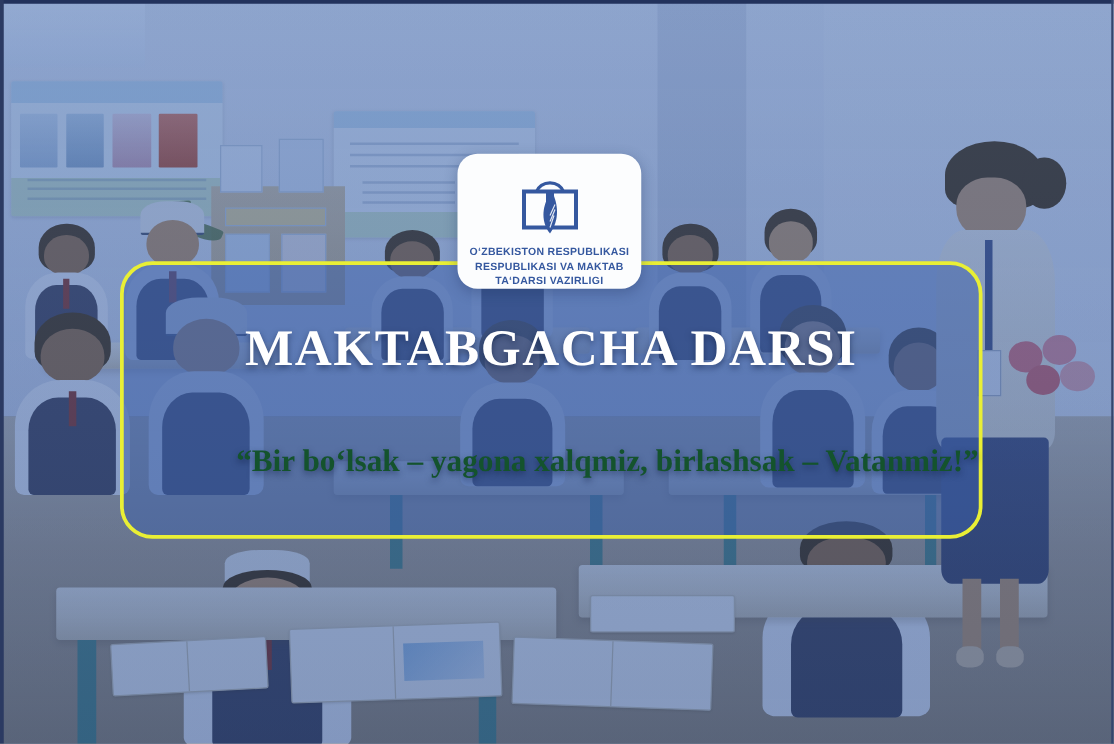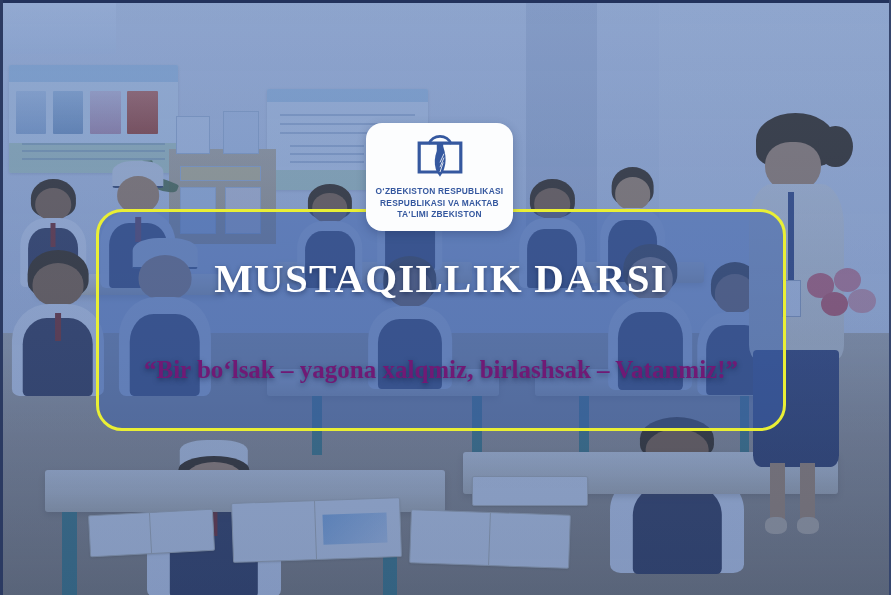--- a/index.html
+++ b/index.html
@@ -161,38 +161,38 @@
     font-family:"Liberation Serif", serif;
     font-weight:700;
     font-size:41px;
     letter-spacing:1.2px;
     color:#ffffff;
     text-shadow:0 2px 5px rgba(15,30,65,.55);
     white-space:nowrap;
   }
   .banner-subtitle{
     position:absolute;left:0;right:0;top:144px;
-    text-align:center;
+    text-align:right;
     font-family:"Liberation Serif", serif;
     font-weight:700;
     font-size:25px;
-    color:#701a75;
+    color:#14532d;
     text-shadow:0 2px 5px rgba(15,30,65,.55);
     white-space:nowrap;
   }
 
   
   .logo-card{
     position:absolute;left:366px;top:123px;width:147px;height:108px;
     background:#fcfdfe;
     border-radius:16px;
     box-shadow:0 3px 10px rgba(25,45,90,.30);
     z-index:30;
     display:flex;flex-direction:column;align-items:center;
-    padding-top:9px;
+    padding-top:19px;
   }
   .emblem{width:52px;height:48px;}
   .logo-text{
     margin-top:6px;
     text-align:center;
     color:#35589f;
     font-weight:bold;
     font-size:8.4px;
     line-height:11.6px;
     letter-spacing:.25px;
@@ -391,37 +391,37 @@
 
     <div class="grade"></div>
     <div class="grade2"></div>
   </div>
 
   <div class="frame-top"></div>
   <div class="frame-left"></div>
   <div class="frame-right"></div>
 
   <div class="banner">
-    <div class="banner-title">MUSTAQILLIK DARSI</div>
+    <div class="banner-title">MAKTABGACHA DARSI</div>
     <div class="banner-subtitle">“Bir bo‘lsak – yagona xalqmiz, birlashsak – Vatanmiz!”</div>
   </div>
 
   <div class="logo-card">
     <svg class="emblem" viewBox="0 0 64 60" aria-hidden="true">
 
       <path d="M18 15 A 15 15 0 0 1 46 15" fill="none" stroke="#35589f" stroke-width="3.4"></path>
 
       <path d="M6 14 L30 14 L30 50 L6 50 Z" fill="none" stroke="#35589f" stroke-width="4"></path>
 
       <path d="M34 14 L58 14 L58 50 L34 50 Z" fill="none" stroke="#35589f" stroke-width="4"></path>
 
       <path d="M32 56 C 22 44 24 26 34 14 C 40 26 42 42 32 56 Z" fill="#35589f"></path>
 
       <path d="M32 50 L36 38 M32 44 L37 32 M32 38 L37 27" stroke="#ffffff" stroke-width="1.2" fill="none" opacity=".85"></path>
     </svg>
     <div class="logo-text">
       <div>O‘ZBEKISTON RESPUBLIKASI</div>
       <div>RESPUBLIKASI VA MAKTAB</div>
-      <div>TA‘LIMI ZBEKISTON</div>
+      <div>TA‘DARSI VAZIRLIGI</div>
     </div>
   </div>
 
 </div>
 
 </body></html>

